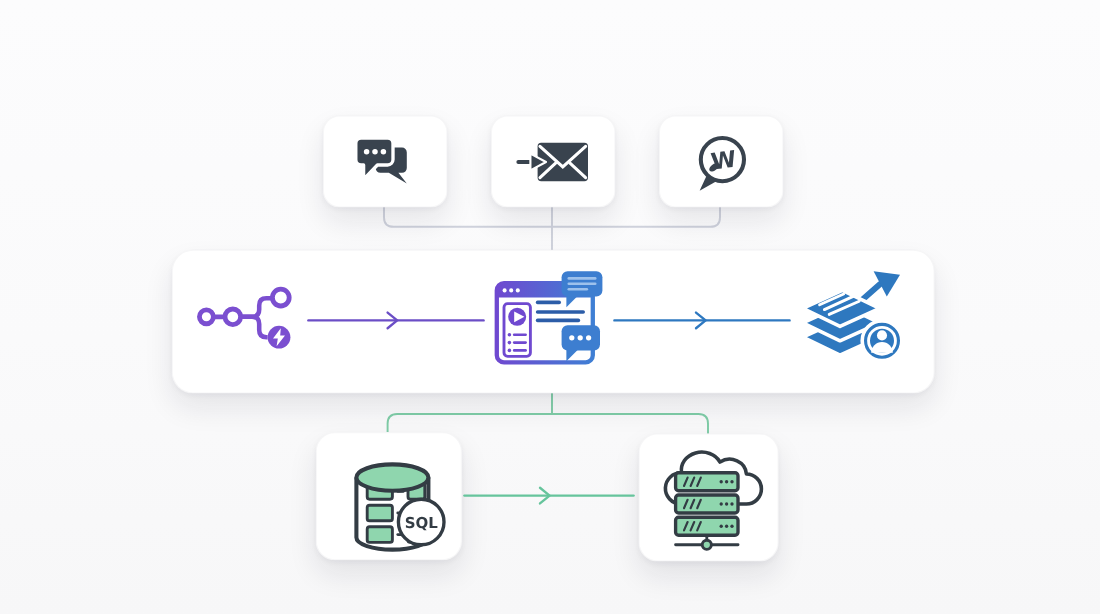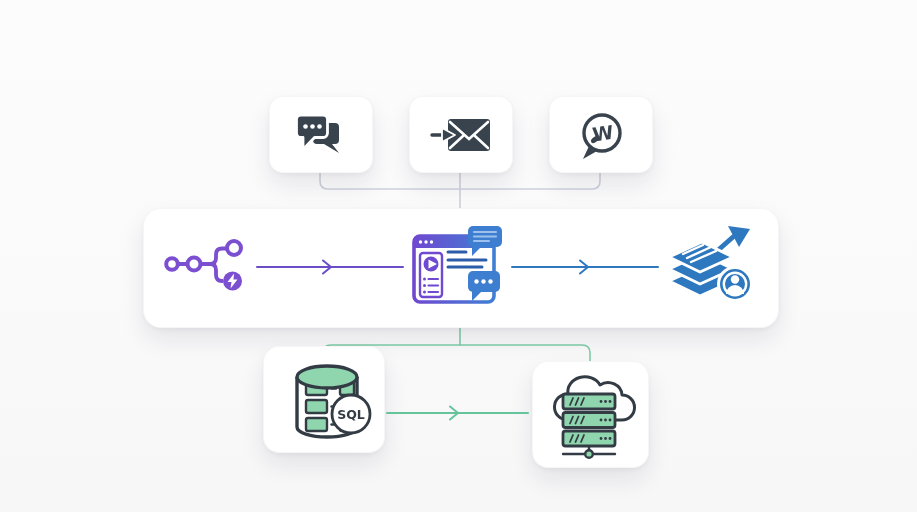--- a/index.html
+++ b/index.html
@@ -160,21 +160,21 @@
         <line x1="512" y1="267" x2="658" y2="267"></line>
         <path d="M580,260.5 L588,267 L580,273.5"></path>
       </g>
       <g stroke="#66c49c" stroke-width="2">
         <line x1="387" y1="413" x2="528" y2="413"></line>
         <path d="M450,406.5 L458,413 L450,419.5"></path>
       </g>
     </g>
   </svg>
 
-  <div class="card" style="left:263px;top:346px;width:120px;height:105px;border-radius:16px;">
+  <div class="card" style="left:263px;top:360px;width:120px;height:105px;border-radius:16px;align-items:flex-end;">
     <svg width="98" height="90" viewBox="0 0 98 90">
       <path d="M22,22 V72 A30,10 0 0 0 82,72 V22 A30,11 0 0 0 22,22 Z" fill="#ffffff"></path>
       <g fill="#8fd6ae" stroke="#333c44" stroke-width="2.4">
         <rect x="31" y="27" width="21" height="13" rx="2"></rect>
         <rect x="65" y="27" width="14" height="13" rx="2"></rect>
         <rect x="31" y="45" width="21" height="13" rx="2"></rect>
         <rect x="65" y="45" width="14" height="13" rx="2"></rect>
         <rect x="31" y="63" width="21" height="13" rx="2"></rect>
         <rect x="65" y="63" width="14" height="13" rx="2"></rect>
       </g>

